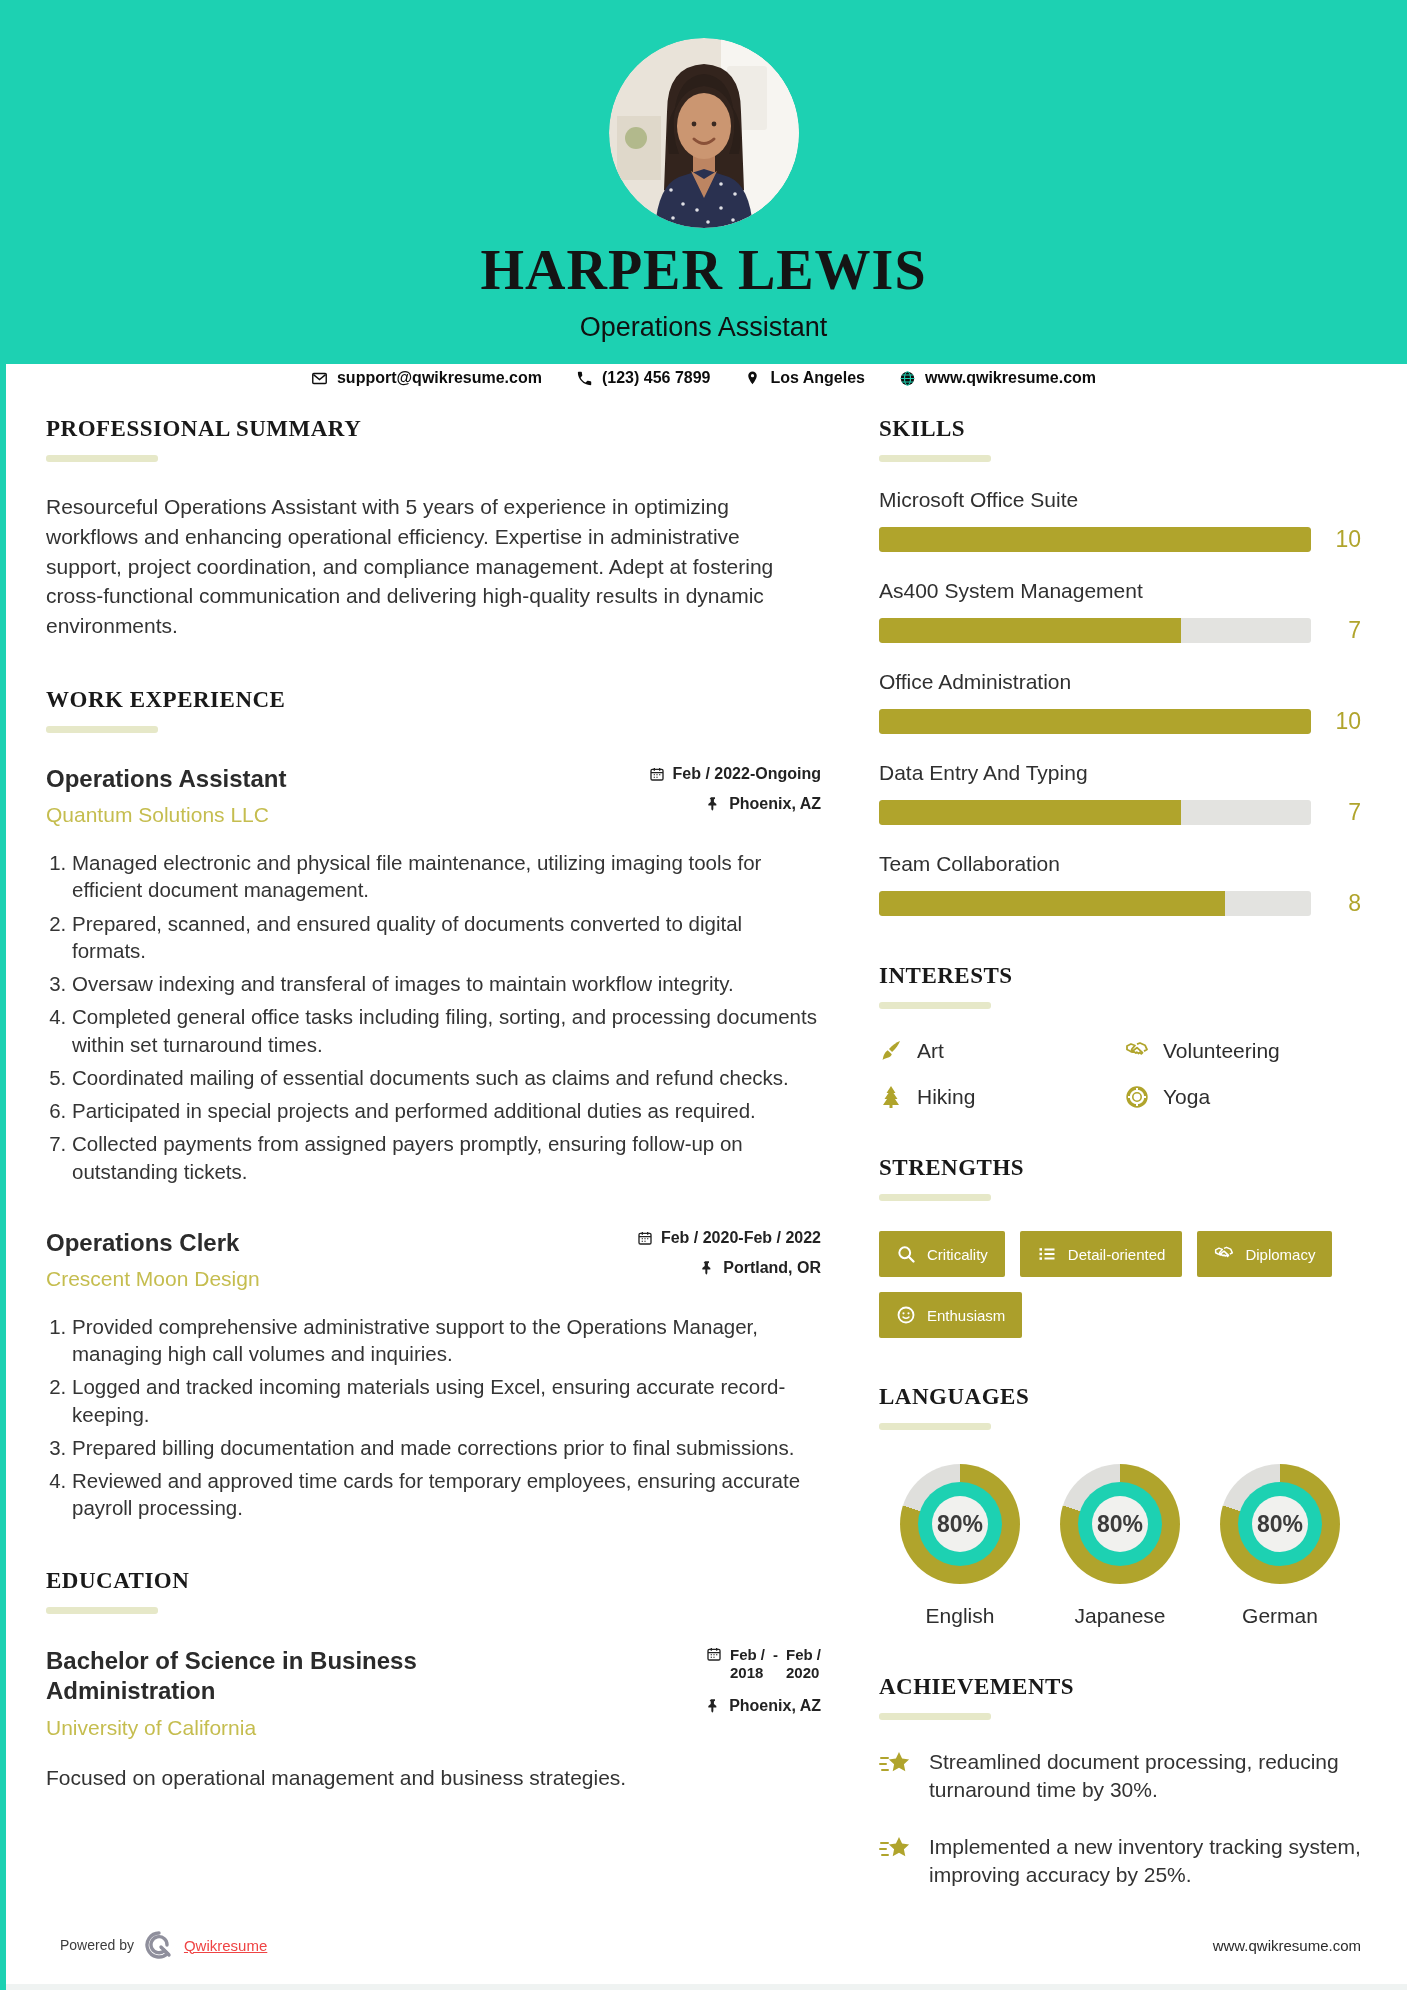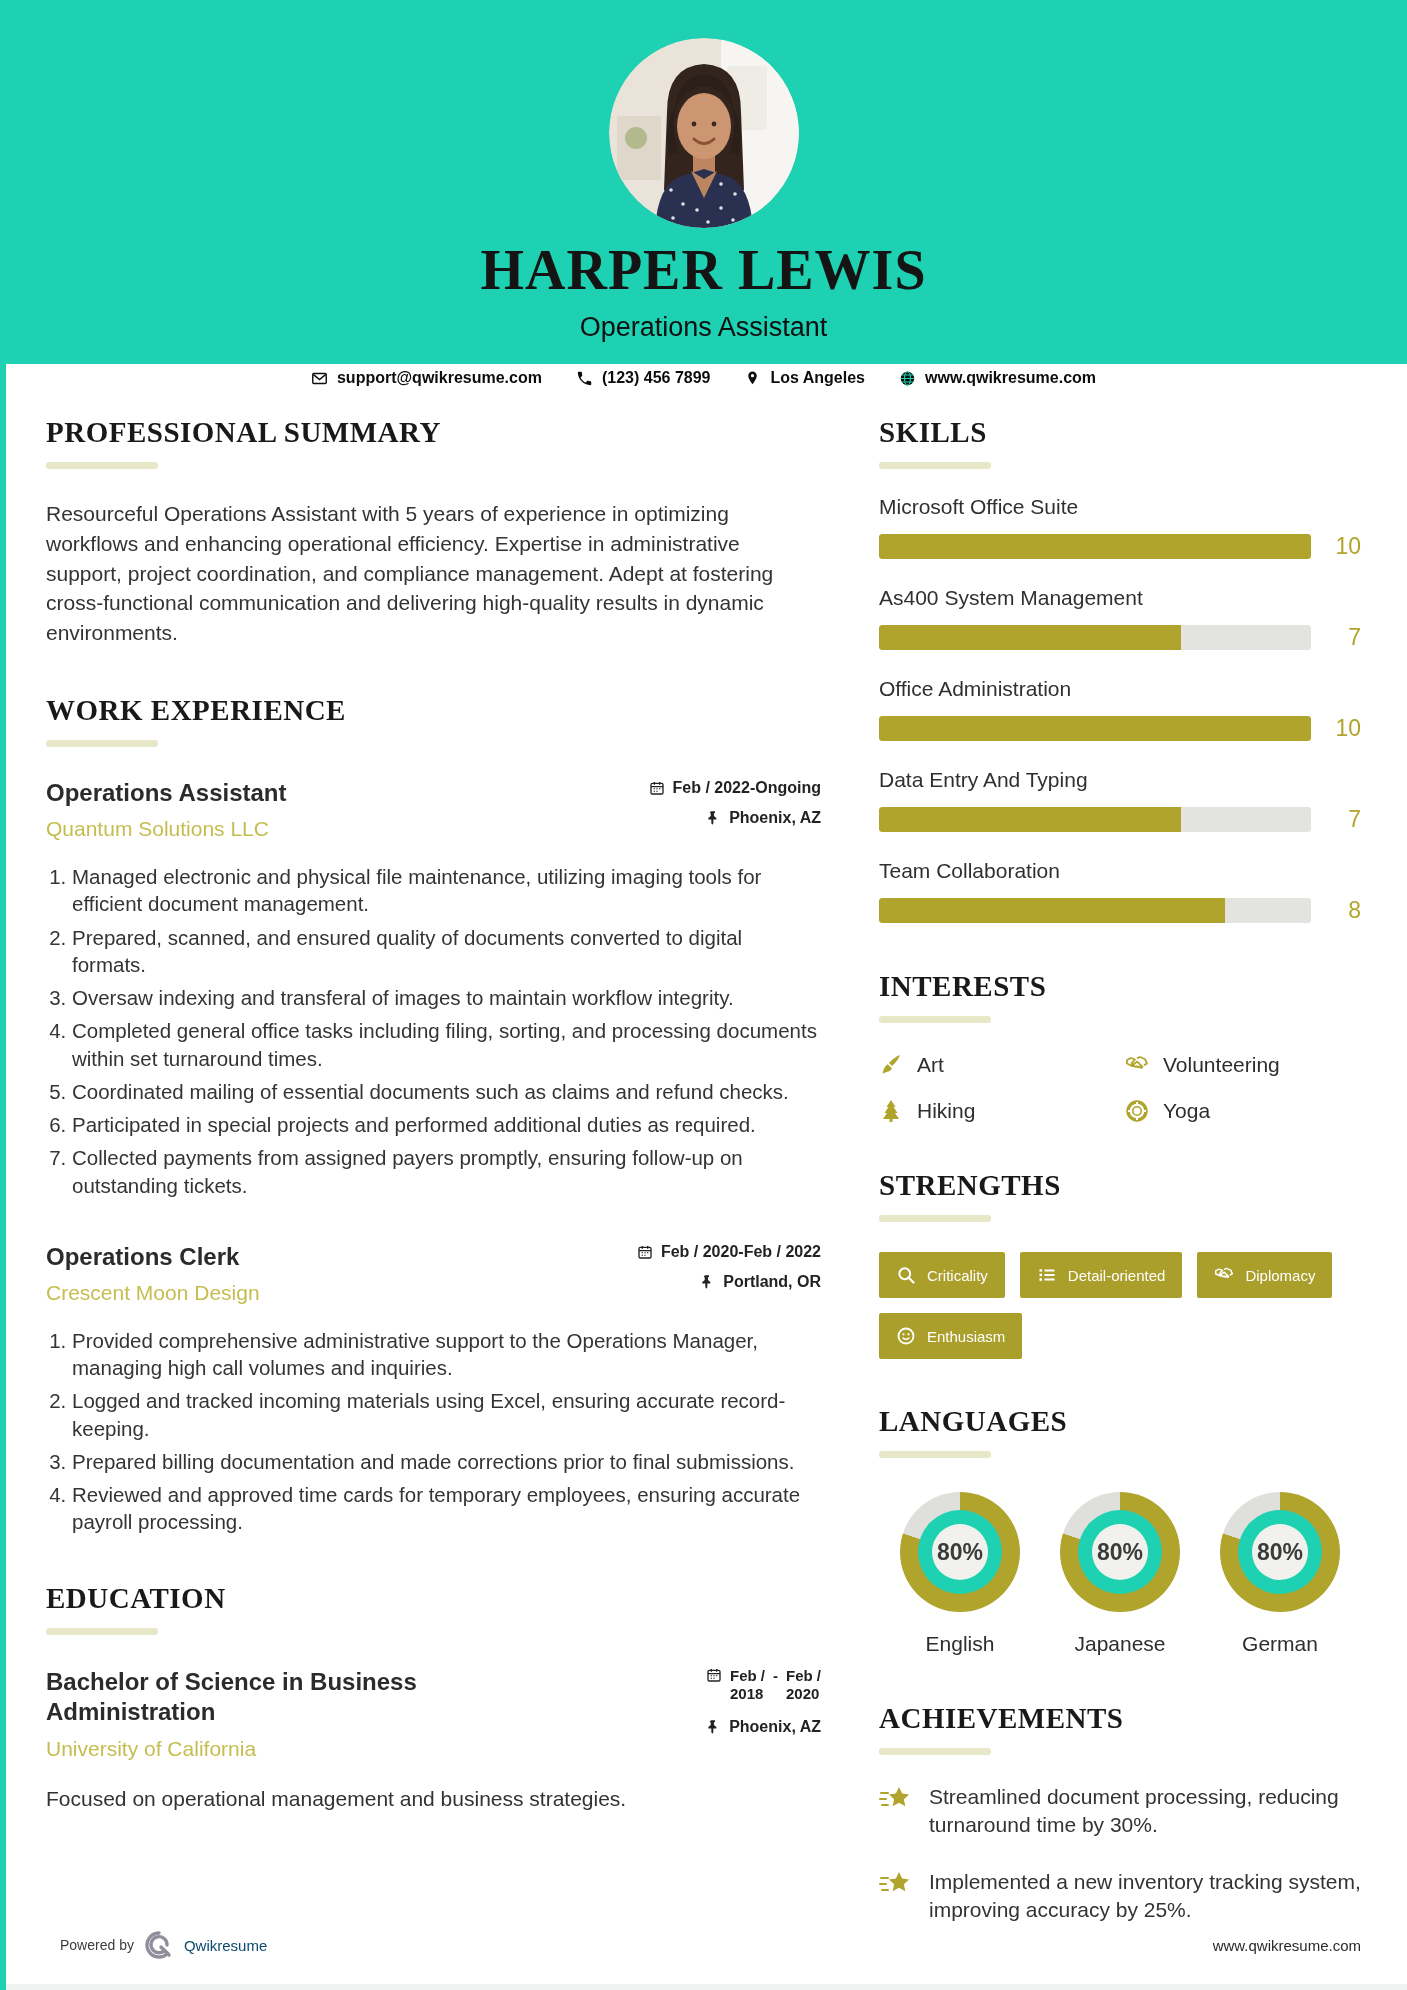--- a/index.html
+++ b/index.html
@@ -29,21 +29,21 @@
   .contact{display:flex;align-items:center;gap:9px;font-size:16px;font-weight:600;color:#0d0d0d;}
   .contact svg{width:17px;height:17px;display:block;}
 
   
   .body{display:flex;padding:52px 46px 0 46px;gap:58px;}
   .col-left{width:775px;flex:0 0 auto;}
   .col-right{flex:1 1 auto;min-width:0;}
 
   .sec{margin-bottom:46px;}
   .sec-h{
-    font-family:"Liberation Serif", serif;font-weight:700;font-size:29px;color:#191919;
+    font-family:"Liberation Serif", serif;font-weight:700;font-size:23px;color:#191919;
     letter-spacing:.5px;
   }
   .sec-underline{width:112px;height:7px;background:var(--underline);border-radius:3px;margin-top:13px;}
 
   .summary-text{margin-top:30px;font-size:21px;line-height:1.42;color:#333;}
 
   
   .job{margin-top:32px;}
   .job-head{display:flex;justify-content:space-between;align-items:flex-start;}
   .job-title{font-size:24px;font-weight:700;color:#2b2b2b;}
@@ -92,21 +92,21 @@
   
   .ach{display:flex;gap:16px;margin-top:28px;align-items:flex-start;}
   .ach svg{width:34px;height:30px;flex:0 0 auto;display:block;margin-top:2px;}
   .ach-text{font-size:21px;line-height:1.35;color:#333;}
 
   
   .footer{position:absolute;left:60px;right:46px;bottom:30px;display:flex;justify-content:space-between;align-items:center;}
   .powered{display:flex;align-items:center;gap:10px;}
   .powered-label{font-size:14px;color:#3c3c3c;}
   .qlogo{width:30px;height:30px;display:block;}
-  .brand{font-size:15px;color:#0c4a6e;font-weight:500;}
+  .brand{font-size:15px;color:#ef4444;text-decoration:underline;font-weight:500;}
   .site{font-size:15px;color:#2a2a2a;}
 </style>
 </head>
 <body>
 
 <div class="page">
   <div class="left-strip"></div>
 
   <header class="header">
     <div class="photo">

